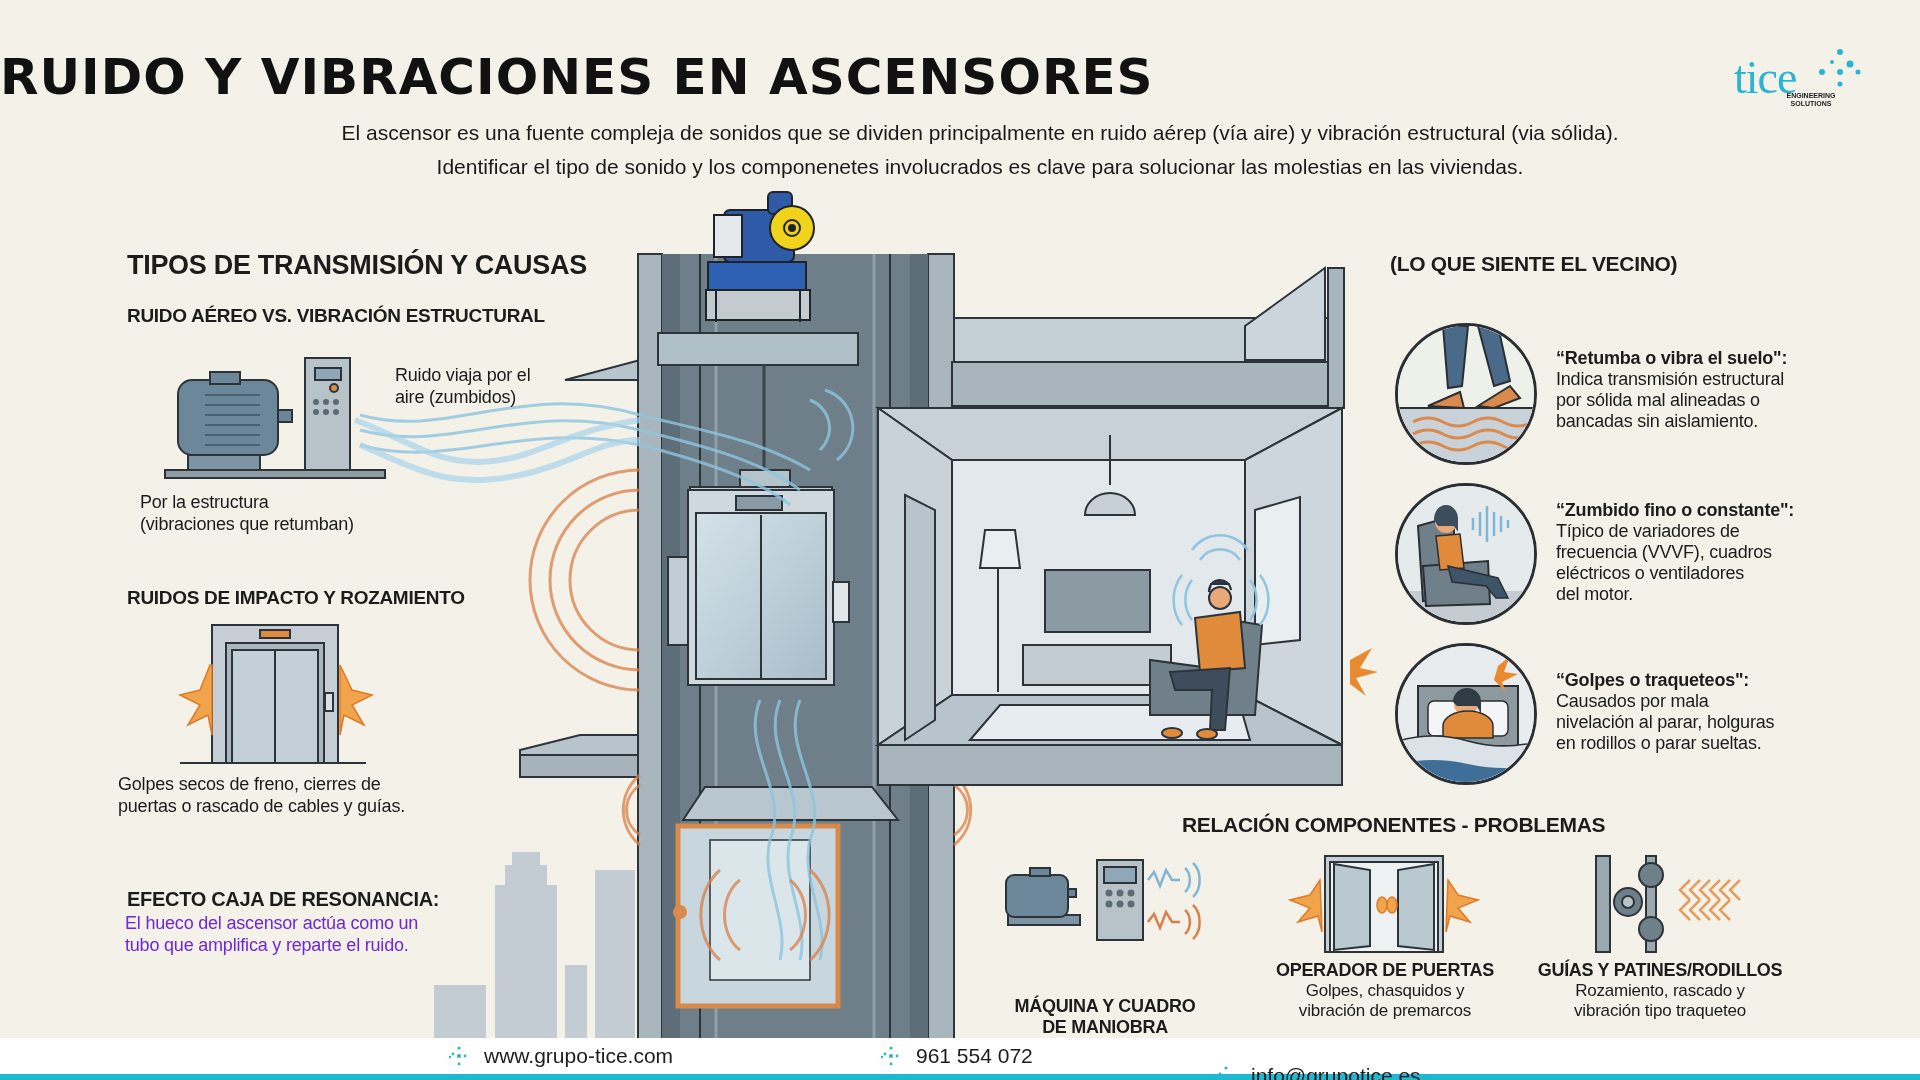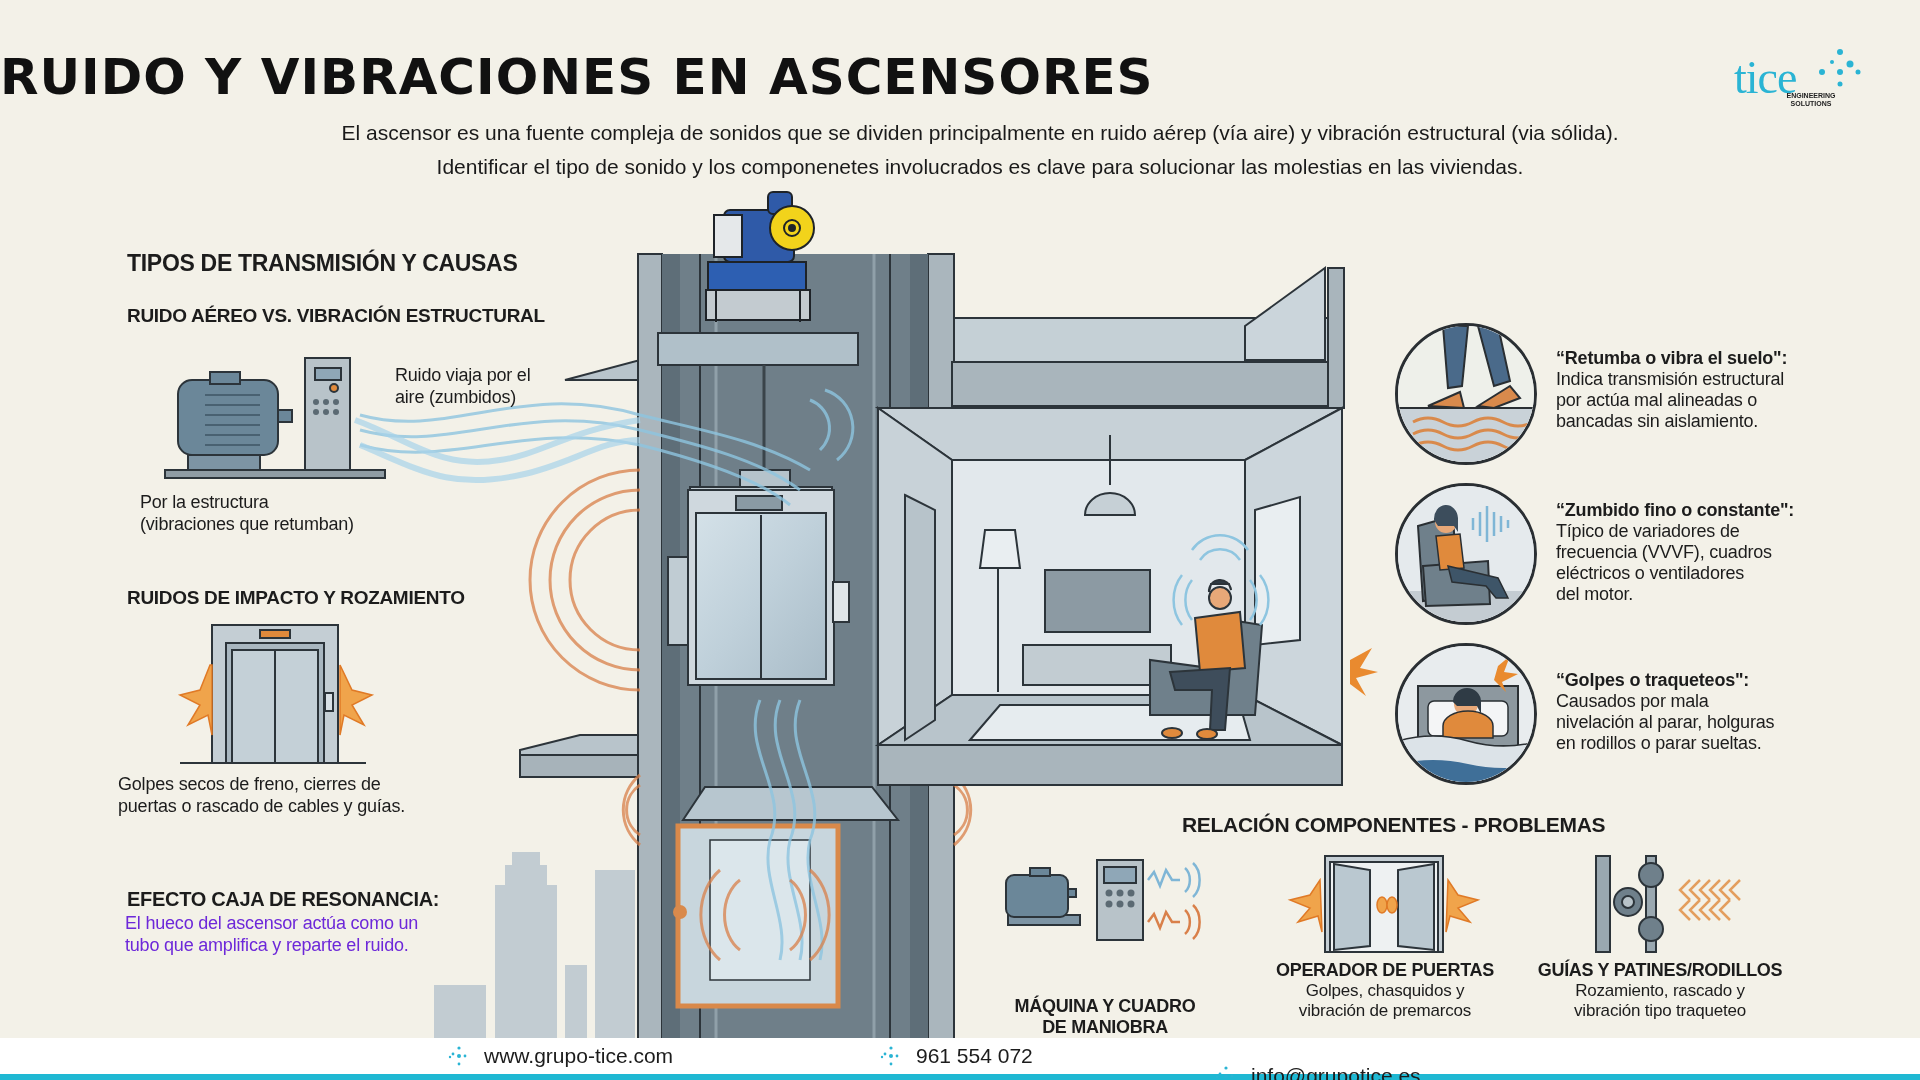--- a/index.html
+++ b/index.html
@@ -31,21 +31,21 @@
     font-family: Liberation Serif, serif; font-size: 46px; line-height: 52px;
     color: #2ab4d4; letter-spacing: -1px; margin-top: 12px;
   }
   .logo-tag {
     position: absolute; left: 46px; top: 52px; width: 70px;
     font-size: 7px; line-height: 8px; font-weight: bold; color: #222; text-align: center;
   }
   .logo-dots { position: absolute; left: 84px; top: 6px; }
 
   
-  .sec-title { font-weight: bold; font-size: 23px; color: #1c1c1c; letter-spacing: -0.3px; }
+  .sec-title { font-weight: bold; font-size: 27px; color: #1c1c1c; letter-spacing: -0.3px; }
   .sec-sub { font-weight: bold; font-size: 19px; color: #1c1c1c; letter-spacing: -0.3px; }
   .caption { font-size: 18px; line-height: 22px; color: #1c1c1c; letter-spacing: -0.2px; }
   .caption-l { font-size: 18px; line-height: 22px; color: #6d28d9; letter-spacing: -0.2px; }
 
   
   .sym-head { font-weight: bold; font-size: 23px; line-height: 27px; color: #1c1c1c; letter-spacing: -0.3px; }
   .sym-circle {
     position: absolute; width: 142px; height: 142px; border-radius: 50%;
     border: 3px solid #2a2f33; overflow: hidden; background: #e6eaed;
   }
@@ -370,20 +370,21 @@
   <div>puertas o rascado de cables y guías.</div>
 </div>
 
 <div class="abs sec-sub" style="left:127px; top:888px; font-size:20px;">EFECTO CAJA DE RESONANCIA:</div>
 <div class="abs caption-l" style="left:125px; top:912px; width:330px;">
   <div>El hueco del ascensor actúa como un</div>
   <div>tubo que amplifica y reparte el ruido.</div>
 </div>
 
 <div class="abs sym-head" style="left:1390px; top:250px;">
+  <div style="font-size:21px;">(LO QUE SIENTE EL VECINO)</div>
 </div>
 
 <div class="sym-circle" style="left:1395px; top:323px;">
   <svg width="142" height="142" viewBox="0 0 142 142">
     <rect x="0" y="0" width="142" height="142" fill="#eef0ea"></rect>
     <path d="M45,0 L70,0 L64,60 L50,62 Z" fill="#4a6a8a" stroke="#2a2f33" stroke-width="2"></path>
     <path d="M80,0 L100,0 L112,55 L96,60 Z" fill="#4a6a8a" stroke="#2a2f33" stroke-width="2"></path>
     <path d="M30,80 L62,66 L66,82 Z" fill="#d98a4c" stroke="#2a2f33" stroke-width="2"></path>
     <path d="M80,80 L112,60 L122,72 L96,82 Z" fill="#d98a4c" stroke="#2a2f33" stroke-width="2"></path>
     <rect x="0" y="82" width="142" height="60" fill="#c9d2d8"></rect>
@@ -391,21 +392,21 @@
     <g fill="none" stroke="#d98a4c" stroke-width="3">
       <path d="M15,96 q15,-8 30,0 t30,0 t30,0 t30,0"></path>
       <path d="M15,108 q15,-8 30,0 t30,0 t30,0 t30,0"></path>
       <path d="M15,120 q15,-8 30,0 t30,0 t30,0 t30,0"></path>
     </g>
   </svg>
 </div>
 <div class="sym-text" style="left:1556px; top:348px;">
   <b>“Retumba o vibra el suelo":</b>
   <div>Indica transmisión estructural</div>
-  <div>por actúa mal alineadas o</div>
+  <div>por sólida mal alineadas o</div>
   <div>bancadas sin aislamiento.</div>
 </div>
 
 <div class="sym-circle" style="left:1395px; top:483px;">
   <svg width="142" height="142" viewBox="0 0 142 142">
     <rect x="0" y="0" width="142" height="142" fill="#e5eaed"></rect>
     <rect x="0" y="105" width="142" height="37" fill="#c4ccd2"></rect>
     <path d="M20,40 L55,30 L60,110 L25,115 Z" fill="#6f808b" stroke="#2a2f33" stroke-width="2"></path>
     <path d="M25,80 L90,75 L92,118 L28,120 Z" fill="#6f808b" stroke="#2a2f33" stroke-width="2"></path>
     <circle cx="48" cy="36" r="11" fill="#e8a878"></circle>

